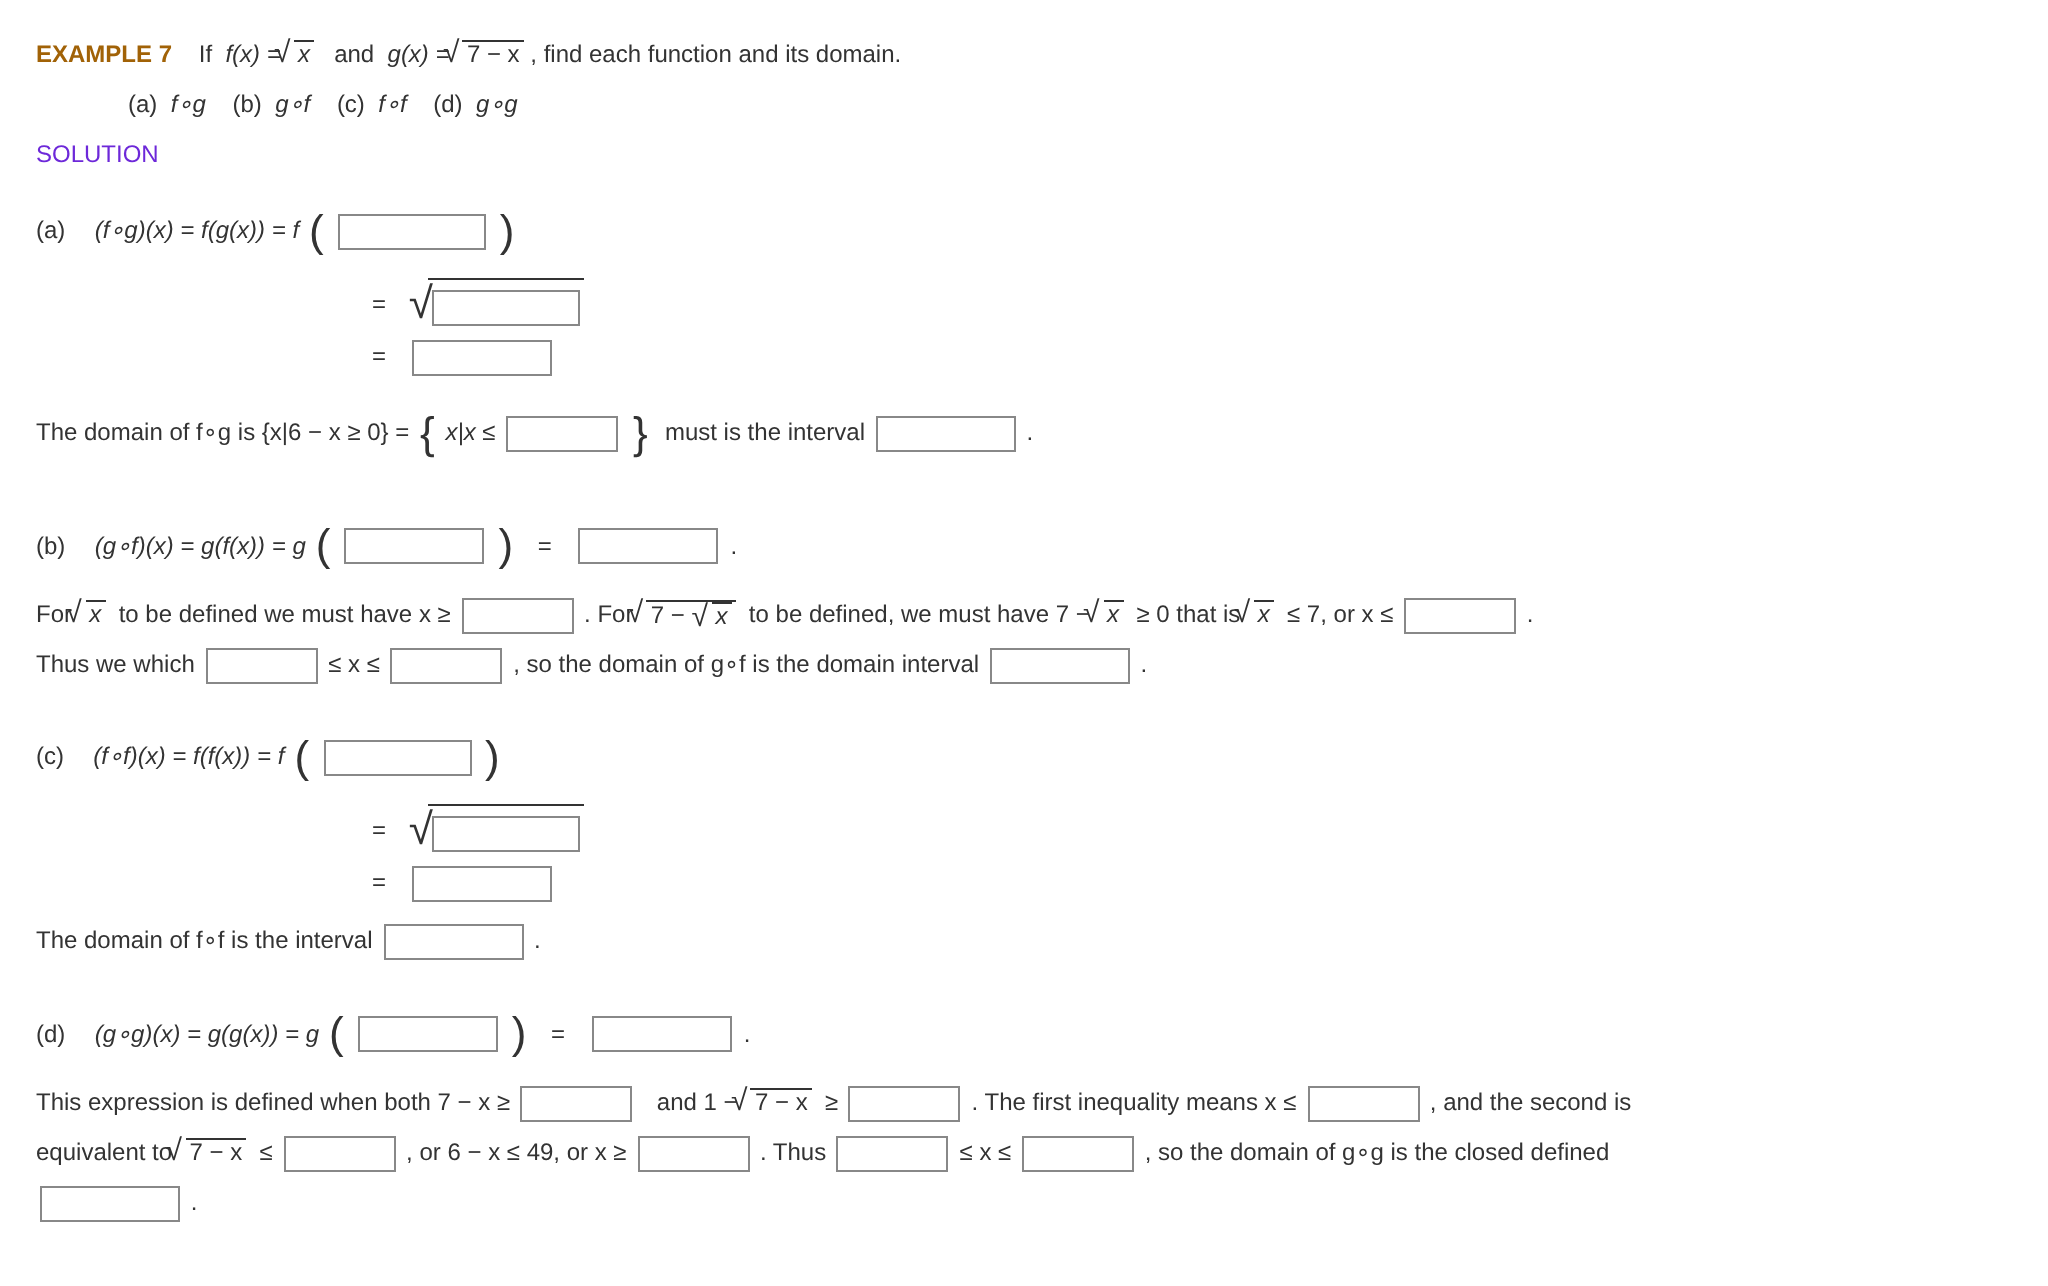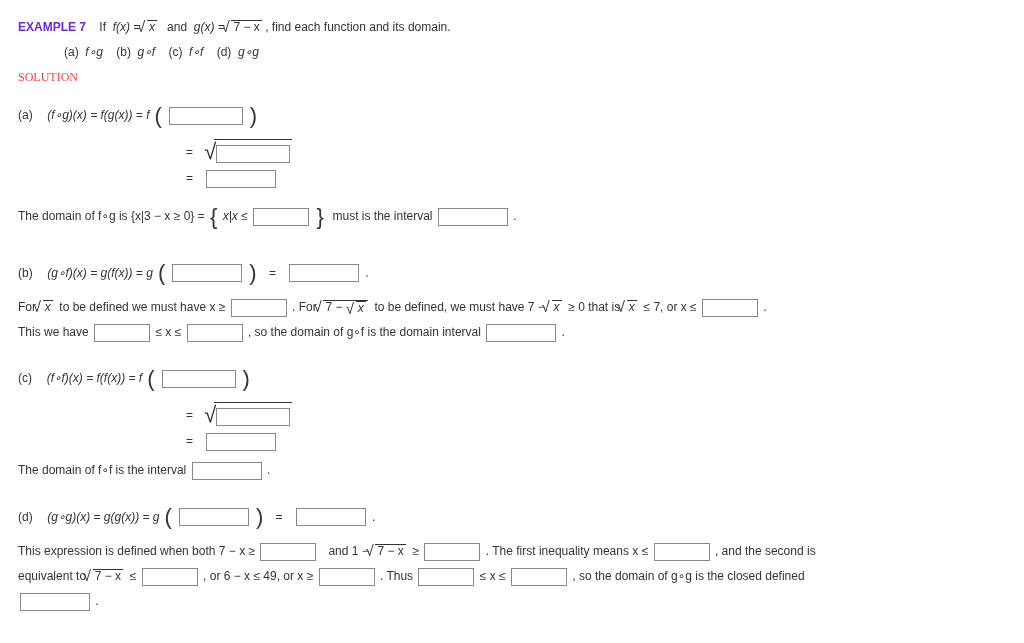--- a/index.html
+++ b/index.html
@@ -5,22 +5,22 @@
   body {
     font-family: Verdana, Arial, sans-serif;
     font-size: 12px;
     color: #333;
     margin: 0;
     padding: 14px 18px;
     line-height: 1.9;
     width: 1024px;
     box-sizing: border-box;
   }
-  .ex-label { color: #6d28d9; font-weight: bold; }
-  .sol-label { color: #ef4444; font-family: Liberation Serif, serif; }
+  .ex-label { color: #a16207; font-weight: bold; }
+  .sol-label { color: #6d28d9; }
   .it { font-style: italic; }
   .row { display: block; margin: 2px 0; }
   .indent1 { margin-left: 46px; }
   .indent2 { margin-left: 168px; }
   .sqrt {
     display: inline-block;
     position: relative;
     vertical-align: middle;
   }
   .sqrt .rad {
@@ -108,21 +108,21 @@
   <span class="sqrt-big">
     <span class="rad">√</span>
     <span class="vinc-box"><input class="blank w-box" style=""></span>
   </span>
 </div>
 <div class="row indent2 eq-line">
   <span>=</span>&nbsp;
   <input class="blank w-m" style="">
 </div>
 <div class="row" style="margin-top:6px;">
-  <span>The domain of f∘g is  {x|3 − x ≥ 0}  =</span>
+  <span>The domain of f∘g is  {x|6 − x ≥ 0}  =</span>
   <span class="brace">{</span>
   <span class="it">x|x ≤</span>
   <input class="blank w-s" style="">
   <span class="brace">}</span>
   &nbsp;<span>must is the interval</span>
   <input class="blank w-m" style="">
   <span>.</span>
 </div>
 
 <div class="row eq-line" style="margin-top:14px;">
@@ -144,21 +144,21 @@
   <span class="sqrt"><span class="rad">√</span><span class="vinc"><span>7 − </span><span class="sqrt" style="margin-left:10px;"><span class="rad">√</span><span class="vinc it">x</span></span></span></span>
   &nbsp;<span>to be defined, we must have  7 −</span>&nbsp;
   <span class="sqrt"><span class="rad">√</span><span class="vinc it">x</span></span>
   &nbsp;<span>≥ 0  that is</span>&nbsp;
   <span class="sqrt"><span class="rad">√</span><span class="vinc it">x</span></span>
   &nbsp;<span>≤ 7,  or  x ≤</span>
   <input class="blank w-s" style="">
   <span>.</span>
 </div>
 <div class="row">
-  <span>This we have</span>
+  <span>Thus we which</span>
   <input class="blank w-s" style="">
   <span>≤ x ≤</span>
   <input class="blank w-s" style="">
   <span>,   so the domain of g∘f is the domain interval</span>
   <input class="blank w-m" style="">
   <span>.</span>
 </div>
 
 <div class="row eq-line" style="margin-top:14px;">
   <span>(c)</span>&nbsp;&nbsp;

